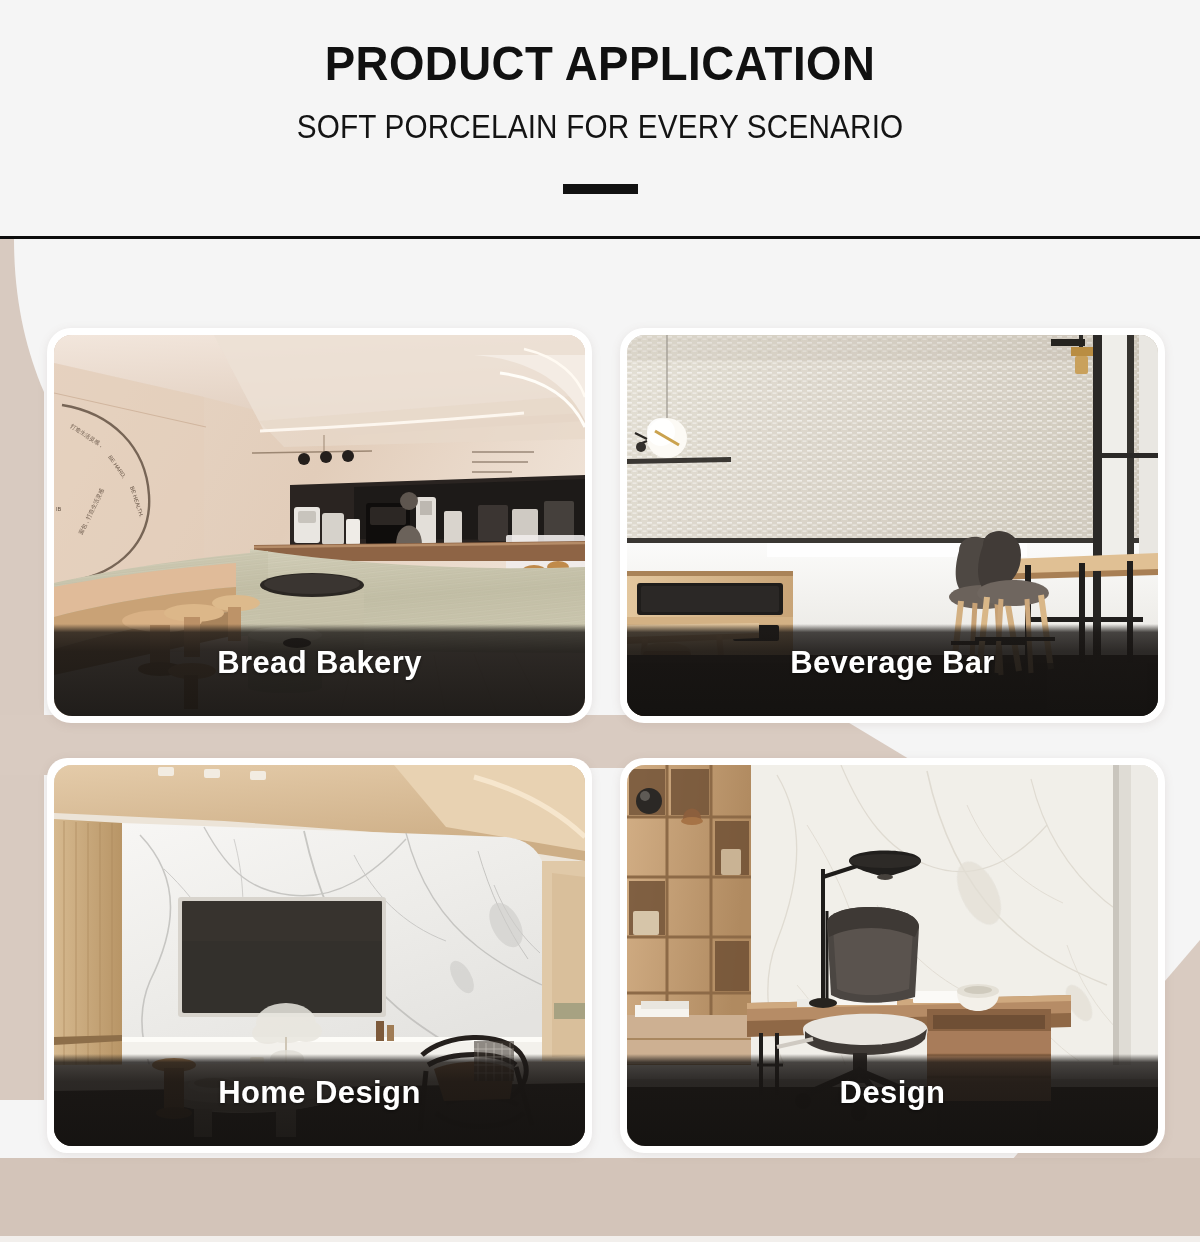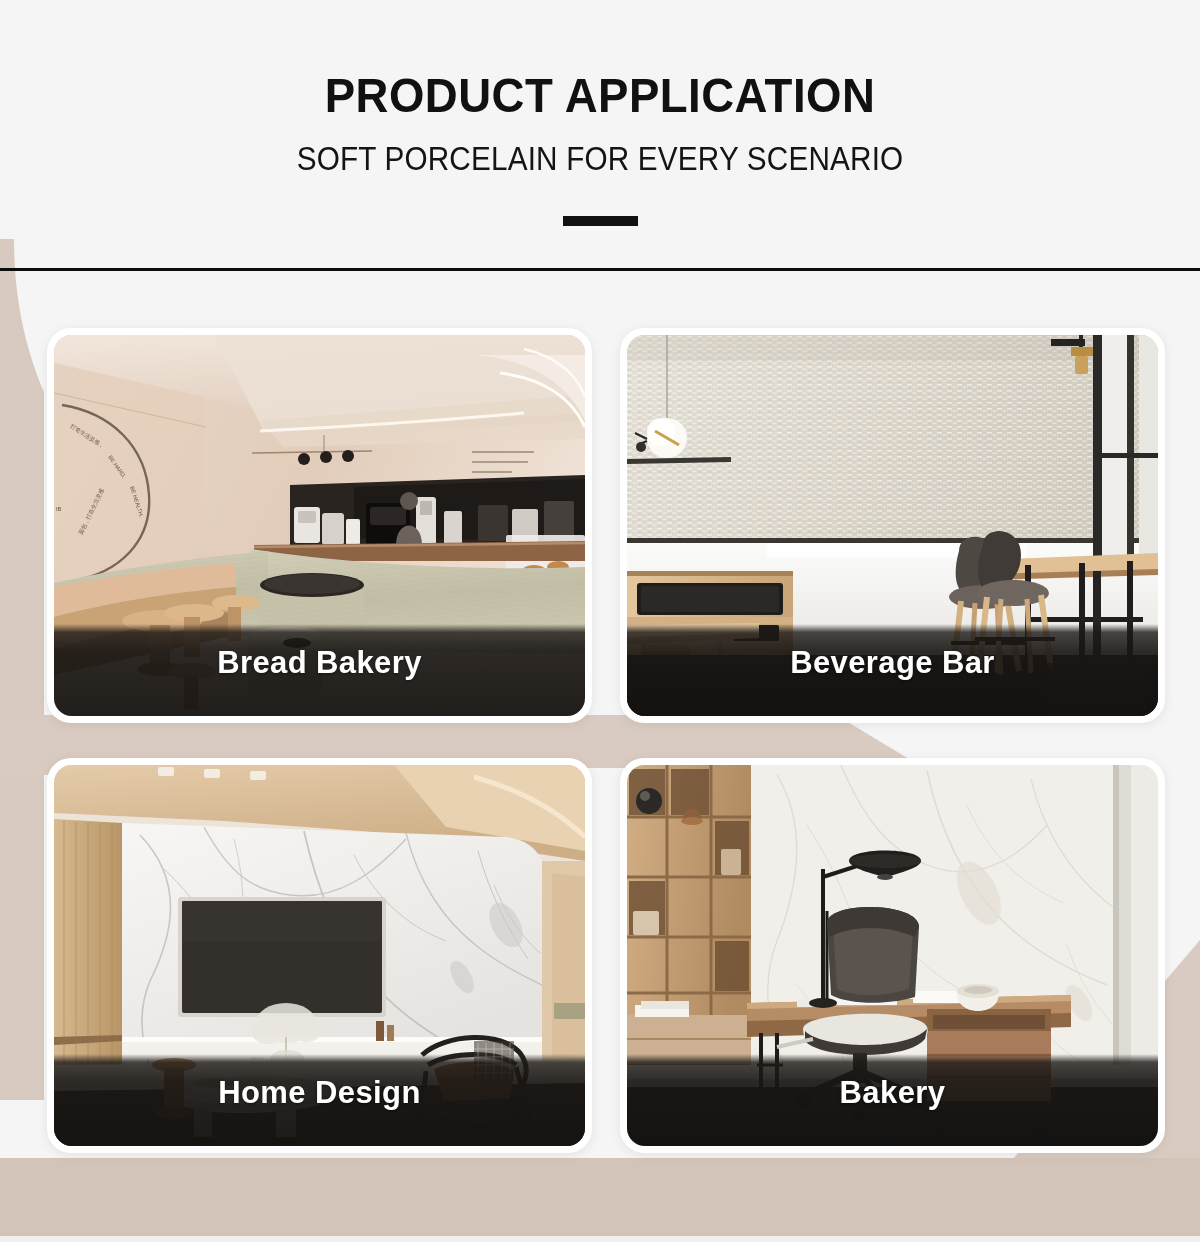--- a/index.html
+++ b/index.html
@@ -10,21 +10,21 @@
     position:relative;
     overflow:hidden;
   }
 
   
   #bg-deco { position:absolute; inset:0; width:1200px; height:1242px; z-index:0; }
 
   
   .header {
     position:absolute; left:0; top:0; width:1200px; height:201px;
-    z-index:3; background:#f5f5f5;margin-top:32px;
+    z-index:3; background:#f5f5f5;
   }
   .title {
     position:absolute; left:0; top:38px; width:1200px;
     text-align:center;
     font-size:49px; font-weight:bold; letter-spacing:0.5px;
     color:#111; line-height:1.05;
     font-stretch:condensed;
     transform:scaleX(0.93); transform-origin:center top;
     white-space:nowrap;
   }
@@ -51,21 +51,21 @@
   .card {
     position:absolute;
     width:545px; height:395px;
     background:#ffffff;
     border-radius:24px;
     padding:7px;
     box-shadow:0 2px 10px rgba(120,100,90,0.13);
   }
   .card.c1 { left:47px;  top:328px; }
   .card.c2 { left:620px; top:328px;text-decoration:underline; }
-  .card.c3 { left:47px;  top:758px; }
+  .card.c3 { left:47px;  top:758px;border-radius:20px; }
   .card.c4 { left:620px; top:758px; }
 
   .card-inner {
     position:relative; width:100%; height:100%;
     border-radius:18px; overflow:hidden;
     background:#cfc6bd;
   }
   .card-photo { position:absolute; inset:0; width:100%; height:100%; display:block; }
 
   .card-label {
@@ -590,17 +590,17 @@
         <path d="M178,266 C196,284 280,286 300,264 L298,274 C280,296 194,294 178,276 Z" fill="#3f3a36"></path>
 
         <rect x="226" y="288" width="14" height="30" fill="#2b2724"></rect>
         <path d="M178,330 L232,306 L288,330" stroke="#201e1c" stroke-width="7" fill="none"></path>
         <path d="M206,340 L232,306 L258,340" stroke="#201e1c" stroke-width="6" fill="none"></path>
         <circle cx="176" cy="336" r="8" fill="#15130f"></circle>
         <circle cx="288" cy="336" r="8" fill="#15130f"></circle>
         <circle cx="232" cy="348" r="8" fill="#15130f"></circle>
         <path d="M150,282 L186,274" stroke="#cfcac2" stroke-width="4"></path>
       </svg>
-      <div class="card-label">Bakery</div>
+      <div class="card-label">Design</div>
     </div>
   </div>
 
 </div>
 
 </body></html>

